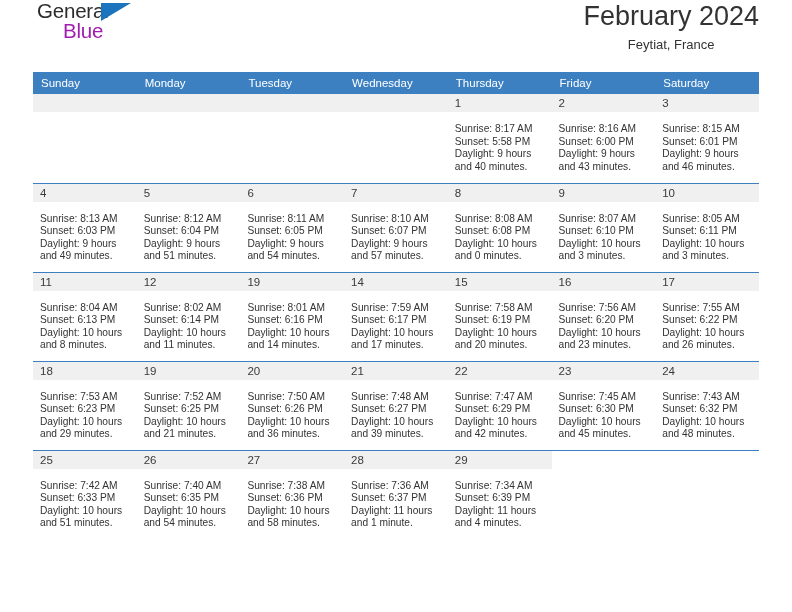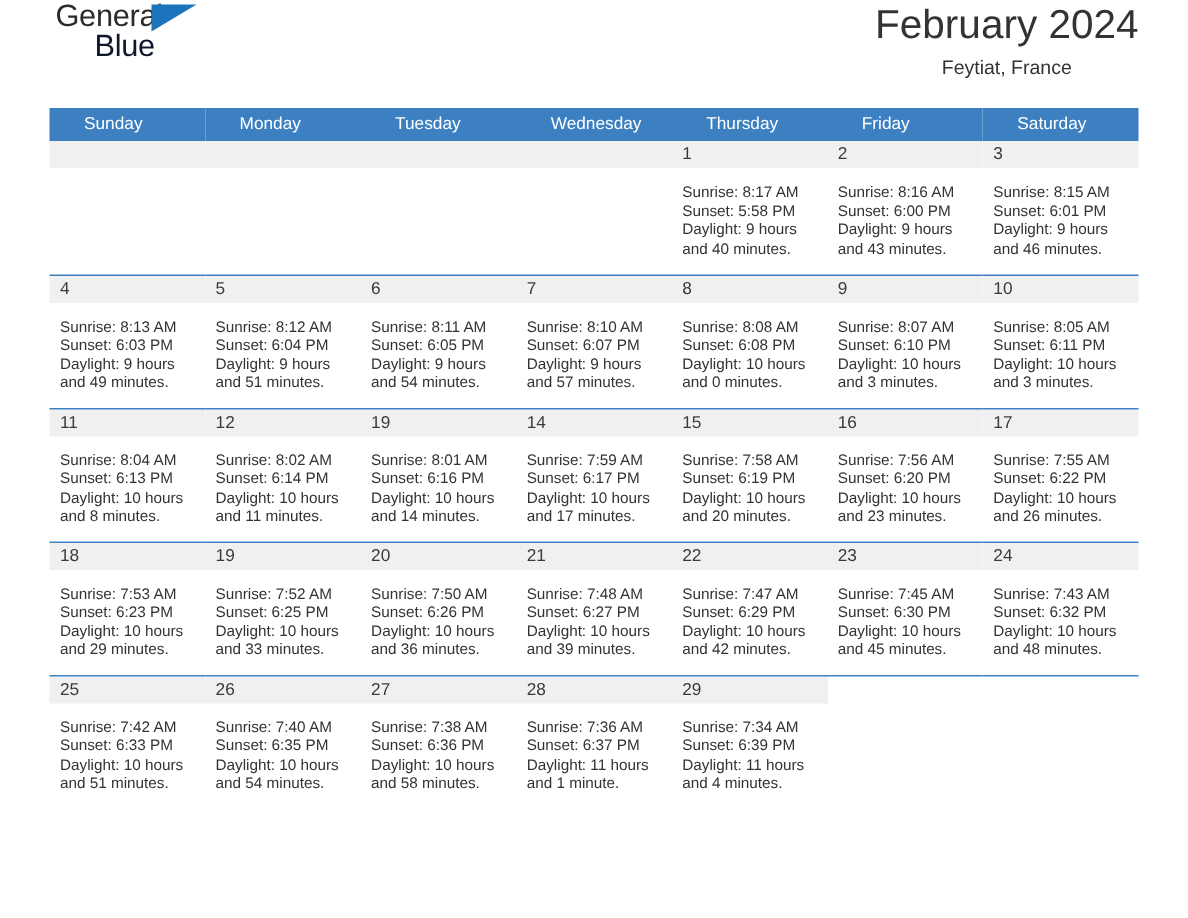--- a/index.html
+++ b/index.html
@@ -39,21 +39,21 @@
   }
   .brand-general {
     font-size: 20.5px;
     color: #2b2b2b;
     letter-spacing: -0.2px;
     line-height: 22px;
     display: block;
   }
   .brand-blue {
     font-size: 20.5px;
-    color: #0f172a;
+    color: #a21caf;
     letter-spacing: -0.2px;
     line-height: 22px;
     display: block;
     margin-left: 26px;
     margin-top: -2px;
   }
   .brand-triangle {
     position: absolute;
     left: 68px;
     top: 3px;
@@ -85,21 +85,21 @@
     width: 726px;
     border-collapse: collapse;
     table-layout: fixed;
   }
   .calendar th {
     background: #3d80c2;
     color: #ffffff;
     font-size: 11.5px;
     font-weight: normal;
     text-align: left;
-    padding: 5px 0 5px 23px;
+    padding: 5px 0 5px 8px;
     height: 20px;
     box-sizing: border-box;
     border: none;
   }
   .calendar td {
     vertical-align: top;
     padding: 0;
     border: none;
     height: 89px;
     box-sizing: border-box;
@@ -393,21 +393,21 @@
               </div>
             </div>
           </td>
           <td>
             <div class="cell-inner">
               <span class="daynum">19</span>
               <div class="details">
                 <div>Sunrise: 7:52 AM</div>
                 <div>Sunset: 6:25 PM</div>
                 <div>Daylight: 10 hours</div>
-                <div>and 33 minutes.</div>
+                <div>and 21 minutes.</div>
               </div>
             </div>
           </td>
           <td>
             <div class="cell-inner">
               <span class="daynum">20</span>
               <div class="details">
                 <div>Sunrise: 7:50 AM</div>
                 <div>Sunset: 6:26 PM</div>
                 <div>Daylight: 10 hours</div>

